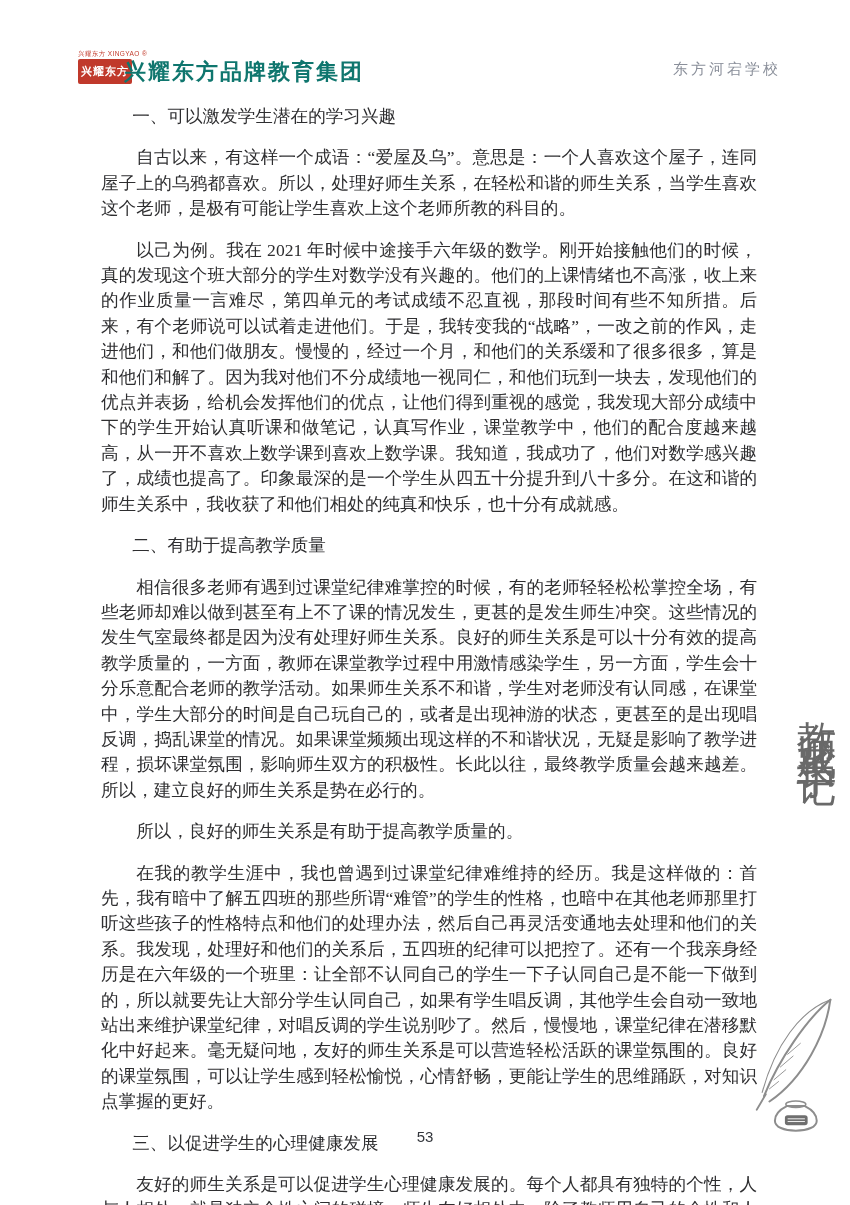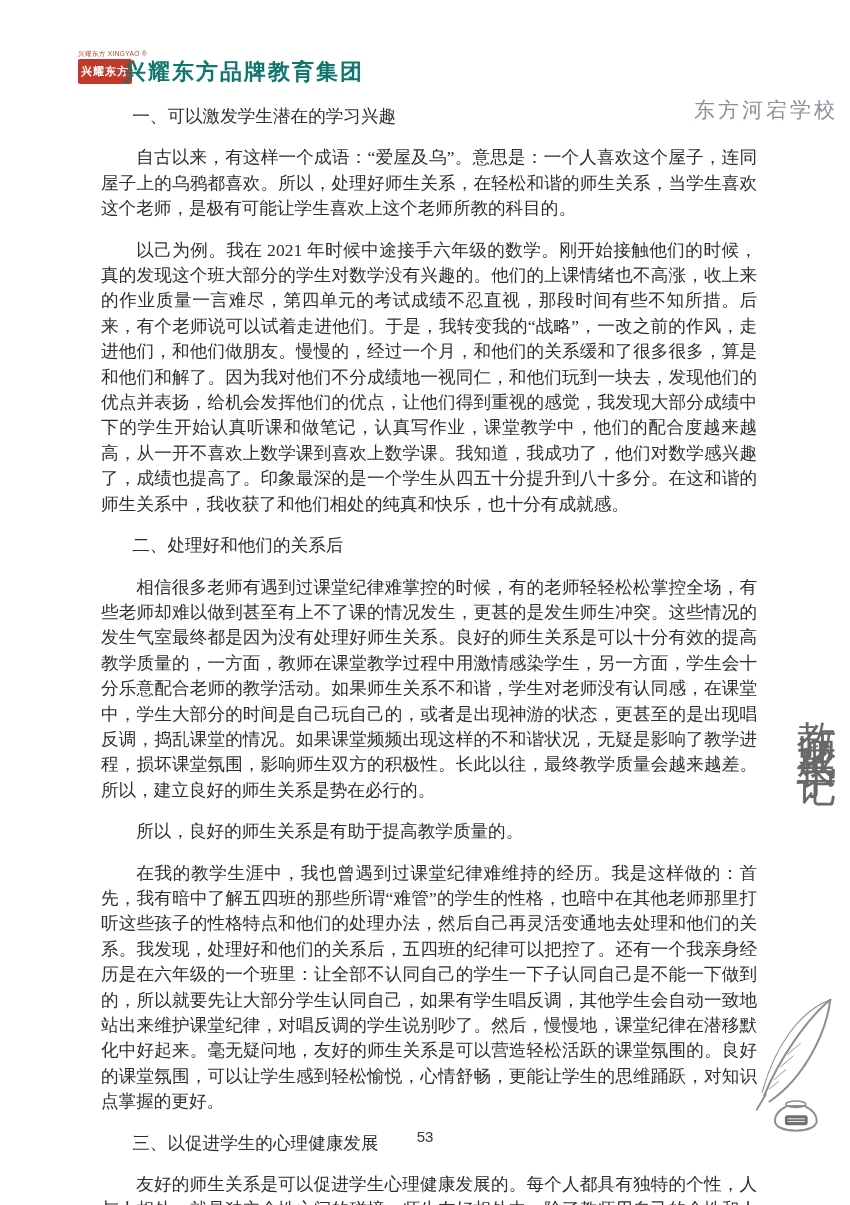--- a/index.html
+++ b/index.html
@@ -19,22 +19,22 @@
     margin-top:1px;width:54px;height:25px;background:#c0392b;border-radius:2px;
     color:#fff;font-size:11px;font-weight:bold;letter-spacing:1px;
     display:flex;align-items:center;justify-content:center;
     font-family:"Liberation Sans",sans-serif;
   }
   .brand{
     position:absolute;left:124px;top:57px;
     font-size:22px;font-weight:bold;color:#0f766e;letter-spacing:2px;white-space:nowrap;
   }
   .school{
-    position:absolute;left:694px;top:60px;
-    font-size:21px;color:#8a8f9a;letter-spacing:3px;white-space:nowrap;margin-top:36px;
+    position:absolute;left:673px;top:60px;
+    font-size:15px;color:#8a8f9a;letter-spacing:3px;white-space:nowrap;
   }
   
   .doc{
     position:absolute;left:85px;top:92px;width:688px;
     font-size:17.6px;line-height:25.4px;color:#2e2e30;
     text-align:justify;
   }
   .doc h3{font-size:17.6px;font-weight:normal;margin:12px;text-indent:2em;line-height:25.4px;}
   .doc p{margin:16px;text-indent:2em;}
   
@@ -65,21 +65,21 @@
     </div>
     <div class="brand">兴耀东方品牌教育集团</div>
     <div class="school">东方河宕学校</div>
   </div>
 
   <div class="doc">
     <h3>一、可以激发学生潜在的学习兴趣</h3>
     <p>自古以来，有这样一个成语：“爱屋及乌”。意思是：一个人喜欢这个屋子，连同屋子上的乌鸦都喜欢。所以，处理好师生关系，在轻松和谐的师生关系，当学生喜欢这个老师，是极有可能让学生喜欢上这个老师所教的科目的。</p>
     <p>以己为例。我在 2021 年时候中途接手六年级的数学。刚开始接触他们的时候，真的发现这个班大部分的学生对数学没有兴趣的。他们的上课情绪也不高涨，收上来的作业质量一言难尽，第四单元的考试成绩不忍直视，那段时间有些不知所措。后来，有个老师说可以试着走进他们。于是，我转变我的“战略”，一改之前的作风，走进他们，和他们做朋友。慢慢的，经过一个月，和他们的关系缓和了很多很多，算是和他们和解了。因为我对他们不分成绩地一视同仁，和他们玩到一块去，发现他们的优点并表扬，给机会发挥他们的优点，让他们得到重视的感觉，我发现大部分成绩中下的学生开始认真听课和做笔记，认真写作业，课堂教学中，他们的配合度越来越高，从一开不喜欢上数学课到喜欢上数学课。我知道，我成功了，他们对数学感兴趣了，成绩也提高了。印象最深的是一个学生从四五十分提升到八十多分。在这和谐的师生关系中，我收获了和他们相处的纯真和快乐，也十分有成就感。</p>
 
-    <h3>二、处理好和他们的关系后</h3>
+    <h3>二、有助于提高教学质量</h3>
     <p>相信很多老师有遇到过课堂纪律难掌控的时候，有的老师轻轻松松掌控全场，有些老师却难以做到甚至有上不了课的情况发生，更甚的是发生师生冲突。这些情况的发生气室最终都是因为没有处理好师生关系。良好的师生关系是可以十分有效的提高教学质量的，一方面，教师在课堂教学过程中用激情感染学生，另一方面，学生会十分乐意配合老师的教学活动。如果师生关系不和谐，学生对老师没有认同感，在课堂中，学生大部分的时间是自己玩自己的，或者是出现神游的状态，更甚至的是出现唱反调，捣乱课堂的情况。如果课堂频频出现这样的不和谐状况，无疑是影响了教学进程，损坏课堂氛围，影响师生双方的积极性。长此以往，最终教学质量会越来越差。所以，建立良好的师生关系是势在必行的。</p>
     <p>所以，良好的师生关系是有助于提高教学质量的。</p>
     <p>在我的教学生涯中，我也曾遇到过课堂纪律难维持的经历。我是这样做的：首先，我有暗中了解五四班的那些所谓“难管”的学生的性格，也暗中在其他老师那里打听这些孩子的性格特点和他们的处理办法，然后自己再灵活变通地去处理和他们的关系。我发现，处理好和他们的关系后，五四班的纪律可以把控了。还有一个我亲身经历是在六年级的一个班里：让全部不认同自己的学生一下子认同自己是不能一下做到的，所以就要先让大部分学生认同自己，如果有学生唱反调，其他学生会自动一致地站出来维护课堂纪律，对唱反调的学生说别吵了。然后，慢慢地，课堂纪律在潜移默化中好起来。毫无疑问地，友好的师生关系是可以营造轻松活跃的课堂氛围的。良好的课堂氛围，可以让学生感到轻松愉悦，心情舒畅，更能让学生的思维踊跃，对知识点掌握的更好。</p>
 
     <h3>三、以促进学生的心理健康发展</h3>
     <p>友好的师生关系是可以促进学生心理健康发展的。每个人都具有独特的个性，人与人相处，就是独立个性之间的碰撞。师生友好相处中，除了教师用自己的个性和人格去影响学生的心理活动外，学生在认可和信任教师的同时，学生更愿意对教师敞开心扉，把自己纠结的，不愉快的，迷茫的事情倾诉出来。教师这个时候可以最好倾听者的角色，做好开导工作，过后多多留意学生的情绪，避免学生走不出压抑，让他们拥抱阳光，健康成长。</p>
   </div>
 
   <div class="vert-title">教师成长手记</div>
 

